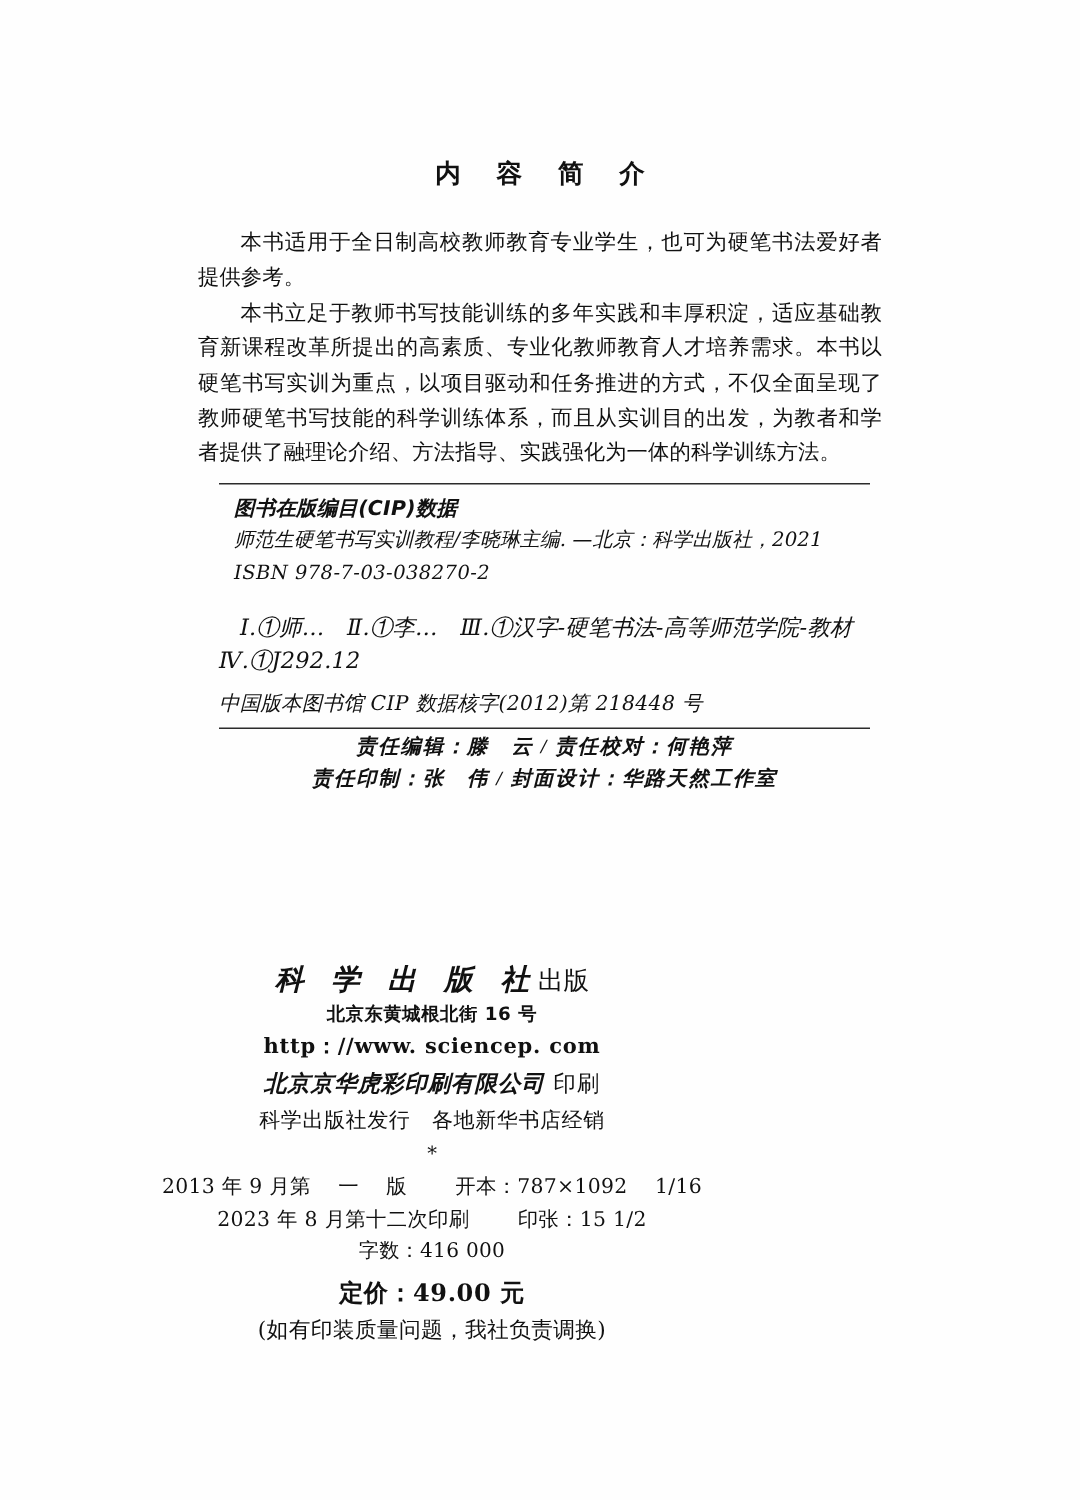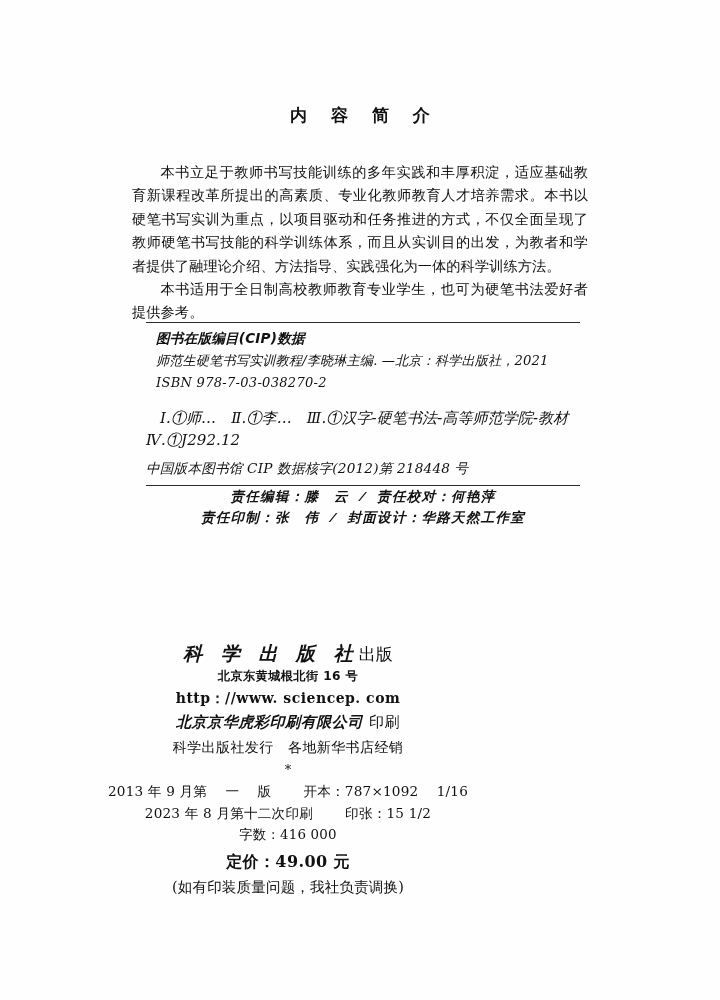--- a/index.html
+++ b/index.html
@@ -31,21 +31,21 @@
     left: 132px;
     top: 104px;
     width: 456px;
   }
   .summary-title {
     text-align: center;
     font-size: 17px;
     font-weight: 700;
     letter-spacing: 9px;
     text-indent: 9px;
-    margin-bottom: 34px;
+    margin-bottom: 24px;
     font-family: "DejaVu Sans", "Liberation Sans", sans-serif;
   }
   .summary-para {
     font-size: 14.2px;
     line-height: 23.4px;
     text-align: justify;
     text-justify: inter-ideograph;
     text-indent: 2em;
     margin: 0;
     letter-spacing: 0.1px;
@@ -103,21 +103,21 @@
     letter-spacing: 0.2px;
   }
 
   
   .credits {
     position: absolute;
     left: 146px;
     top: 487px;
     width: 434px;
     text-align: center;
-    font-family: Liberation Mono, monospace;
+    font-family: Liberation Serif, serif;
     font-style: italic;
     font-weight: 600;
   }
   .credits-line {
     font-size: 13.5px;
     line-height: 21px;
     letter-spacing: 1.3px;
   }
 
   
@@ -200,22 +200,22 @@
     letter-spacing: 0.2px;
   }
 </style>
 </head>
 <body>
 
 <div class="page">
 
   <div class="summary-block">
     <div class="summary-title">内 容 简 介</div>
+    <p class="summary-para">本书适用于全日制高校教师教育专业学生，也可为硬笔书法爱好者提供参考。</p>
     <p class="summary-para">本书立足于教师书写技能训练的多年实践和丰厚积淀，适应基础教育新课程改革所提出的高素质、专业化教师教育人才培养需求。本书以硬笔书写实训为重点，以项目驱动和任务推进的方式，不仅全面呈现了教师硬笔书写技能的科学训练体系，而且从实训目的出发，为教者和学者提供了融理论介绍、方法指导、实践强化为一体的科学训练方法。</p>
-    <p class="summary-para">本书适用于全日制高校教师教育专业学生，也可为硬笔书法爱好者提供参考。</p>
   </div>
 
   <div class="cip-wrap">
     <div class="rule"></div>
     <div class="cip-head">图书在版编目(CIP)数据</div>
     <div class="cip-line">师范生硬笔书写实训教程/李晓琳主编. —北京：科学出版社，2021</div>
     <div class="cip-line mono-ish">ISBN 978-7-03-038270-2</div>
     <div class="cip-class">
       <div class="indent">Ⅰ.①师…　Ⅱ.①李…　Ⅲ.①汉字-硬笔书法-高等师范学院-教材</div>
       <div>Ⅳ.①J292.12</div>

